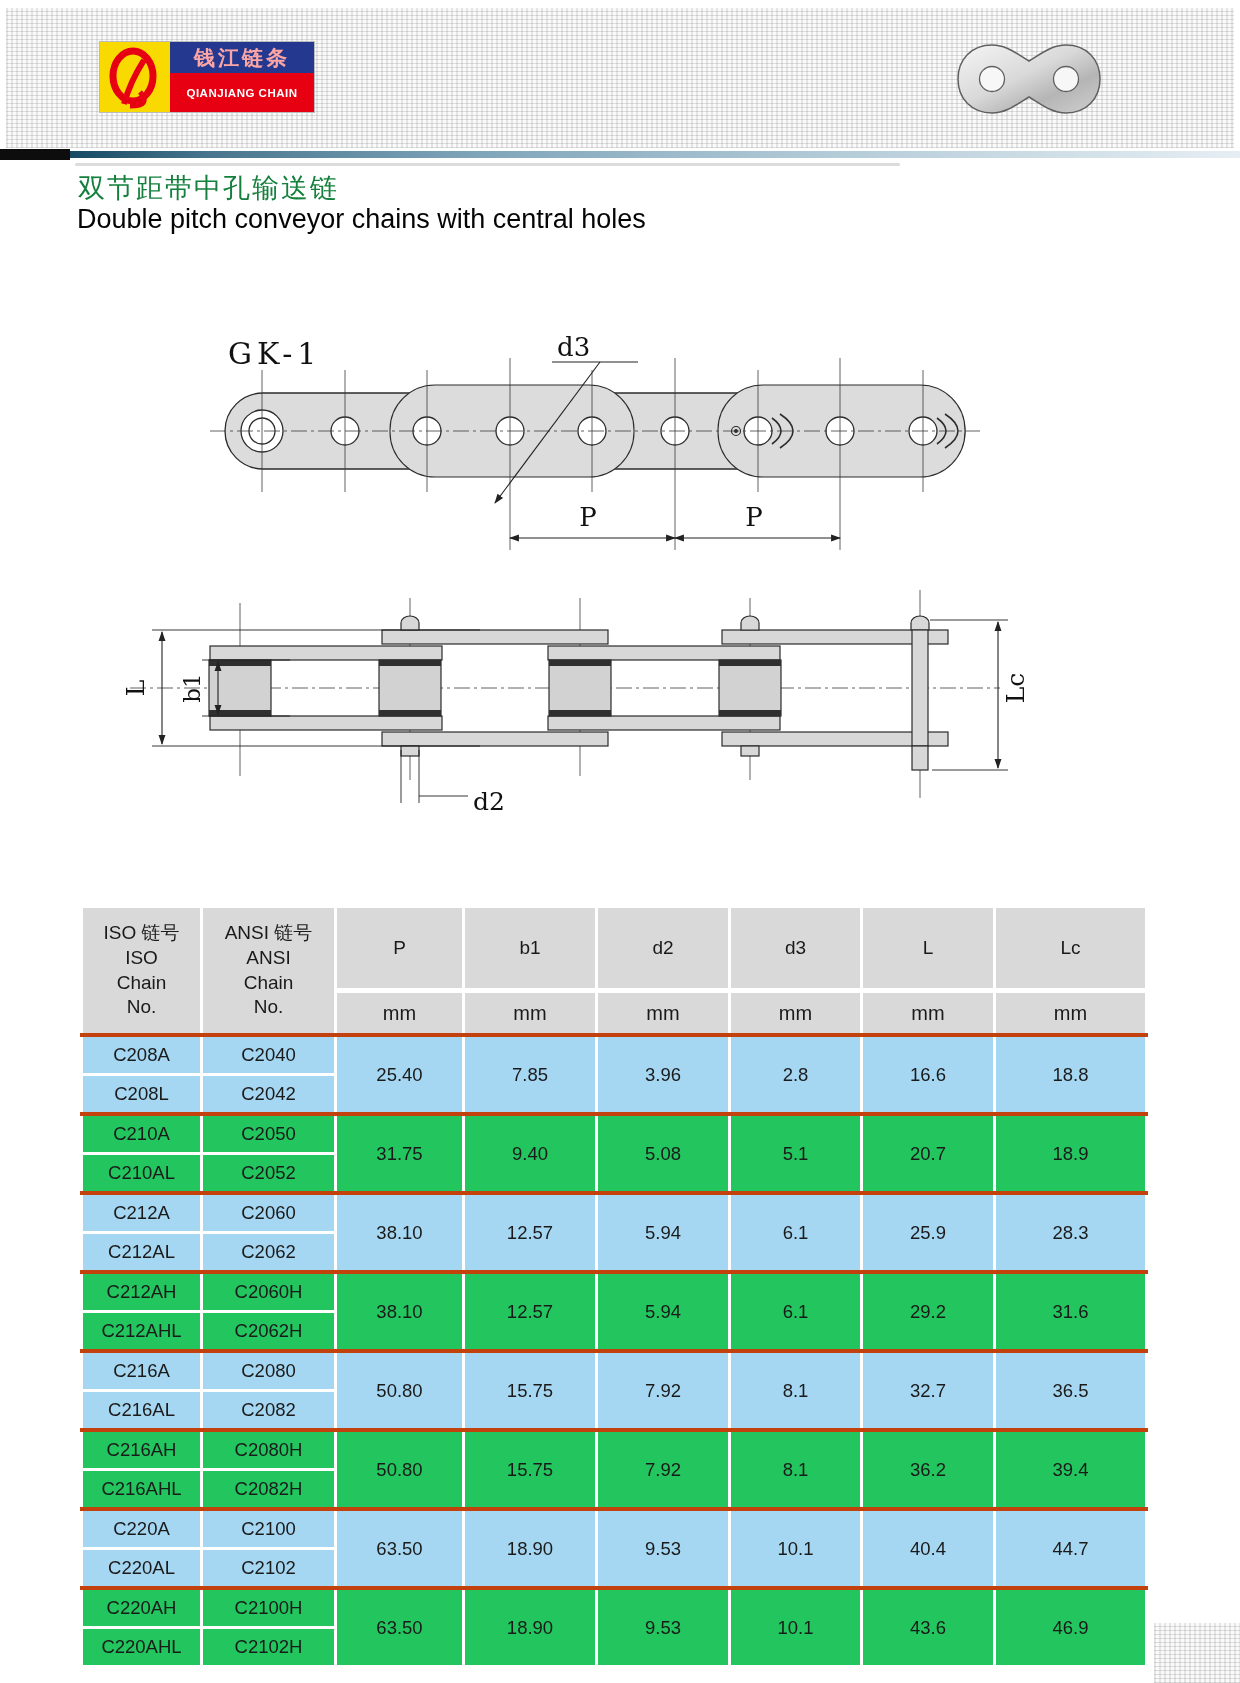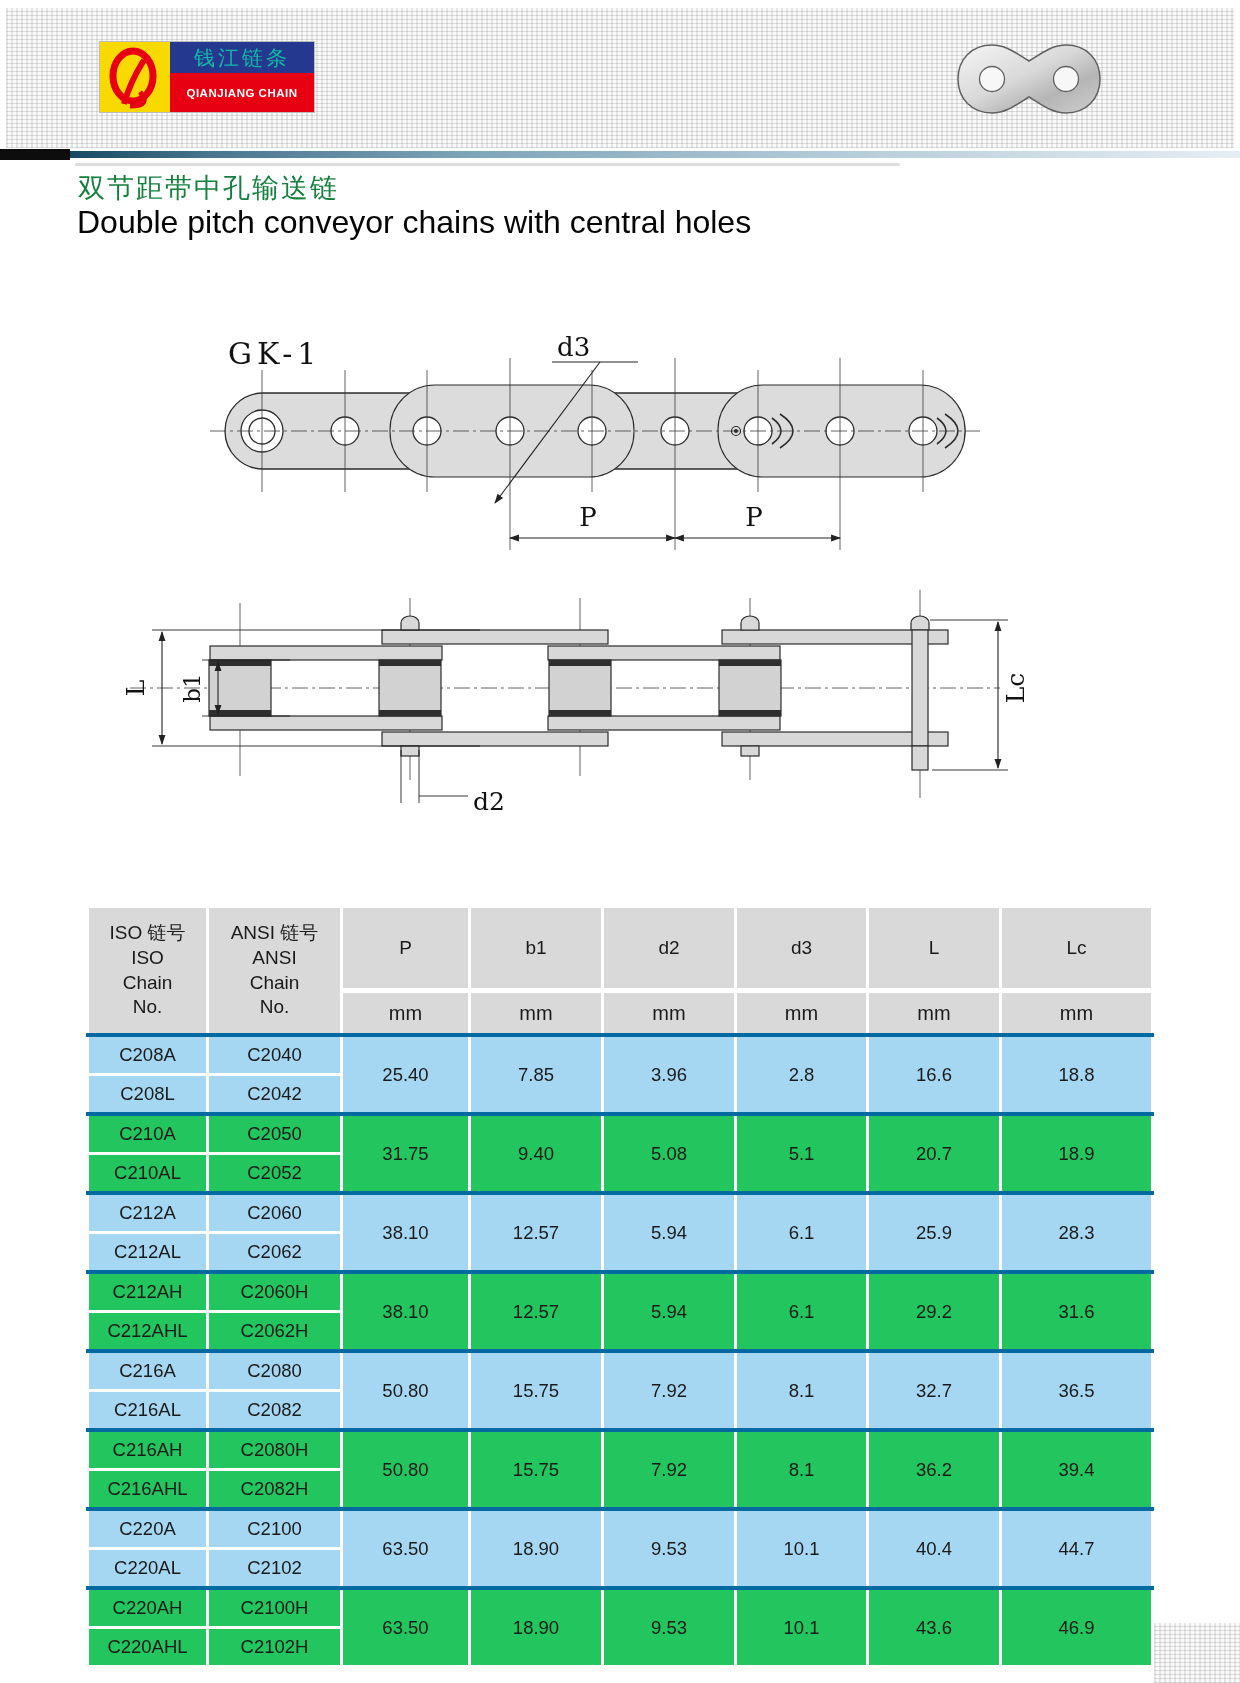--- a/index.html
+++ b/index.html
@@ -11,47 +11,47 @@
     background-color:#fafafa;
     background-image:
       repeating-linear-gradient(0deg, rgba(150,150,150,.30) 0 1px, transparent 1px 4px),
       repeating-linear-gradient(90deg, rgba(150,150,150,.22) 0 2px, transparent 2px 5px);
   }
   .header-band{position:absolute;left:6px;right:6px;top:8px;height:140px;}
   
   .logo{position:absolute;left:100px;top:42px;width:214px;height:70px;display:flex;box-shadow:0 0 0 1px #bbb;}
   .logo-mark{width:70px;height:70px;background:#f8d900;flex:0 0 auto;}
   .logo-right{flex:1;display:flex;flex-direction:column;}
-  .logo-zh{height:38px;background:#24388f;color:#14b8a6;display:flex;align-items:center;justify-content:center;
-           font-size:21px;font-weight:normal;letter-spacing:3px;font-family:"DejaVu Sans",sans-serif;}
+  .logo-zh{height:38px;background:#24388f;color:#fca5a5;display:flex;align-items:center;justify-content:center;
+           font-size:21px;font-weight:bold;letter-spacing:3px;font-family:"DejaVu Sans",sans-serif;}
   .logo-en{height:47px;background:#e60012;color:#fff;display:flex;align-items:center;justify-content:center;
            font-size:11.5px;font-weight:bold;letter-spacing:.5px;}
   
   .bar-black{position:absolute;left:0;top:149px;width:70px;height:11px;background:#0d0d0d;}
   .bar-blue{position:absolute;left:70px;top:151px;width:1170px;height:7px;
     background:linear-gradient(90deg,#174a63 0%,#49768e 12%,#7fa5ba 35%,#b3cbd8 65%,#e6eef3 100%);}
   .divider{position:absolute;left:75px;top:163px;width:825px;height:3px;background:#dcdcdc;border-radius:2px;}
   
   .title-zh{position:absolute;left:78px;top:170px;font-size:27px;letter-spacing:2px;
     font-family:"DejaVu Serif",serif;color:#15803d;}
-  .title-en{position:absolute;left:77px;top:204px;font-size:32px;color:#050505;}
+  .title-en{position:absolute;left:77px;top:204px;font-size:27px;color:#050505;}
   
   .diagram{position:absolute;left:60px;top:298px;}
   
-  .spec-table{position:absolute;left:86px;top:905px;border-collapse:collapse;table-layout:fixed;}
+  .spec-table{position:absolute;left:80px;top:905px;border-collapse:collapse;table-layout:fixed;}
   .spec-table th,.spec-table td{border:3px solid #fff;text-align:center;vertical-align:middle;
     font-weight:normal;padding:0;}
   .spec-table th{background:#d9d9d9;font-size:19px;line-height:1.3;}
   .spec-table .th-dim{border-bottom:5px solid #fff;}
   .spec-table .th-unit{height:40px;font-size:20px;}
   .spec-table .th-chain{height:122px;}
   .spec-table td{font-size:18.5px;height:36px;}
   tbody.g-dark td{background:#a6d7f2;}
   tbody.g-light td{background:#22c55e;}
-  tbody.grp{border-top:4px solid #0369a1;}
+  tbody.grp{border-top:4px solid #c2410c;}
   
   .corner-patch{position:absolute;right:0;bottom:0;width:86px;height:60px;}
   .chainplate{position:absolute;left:953px;top:38px;}
 </style>
 </head>
 <body>
 
 <div class="header-band texture"></div>
 
 <div class="logo">

